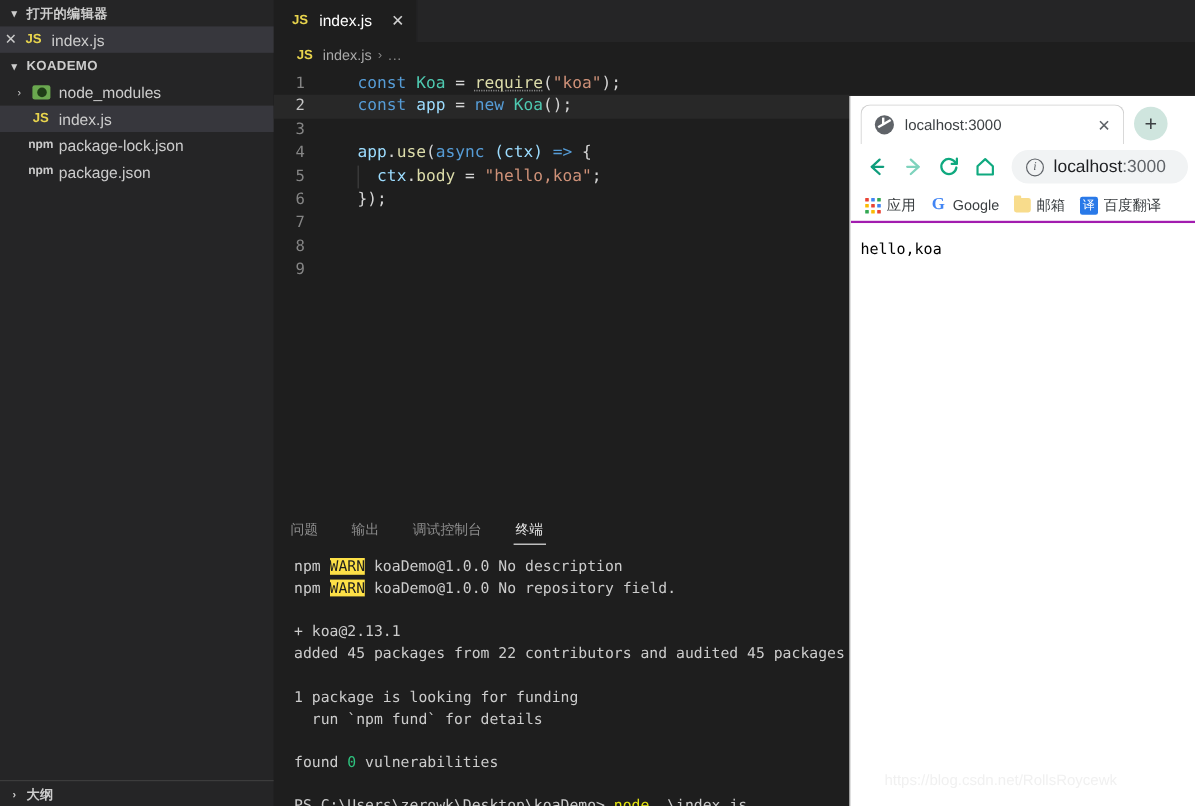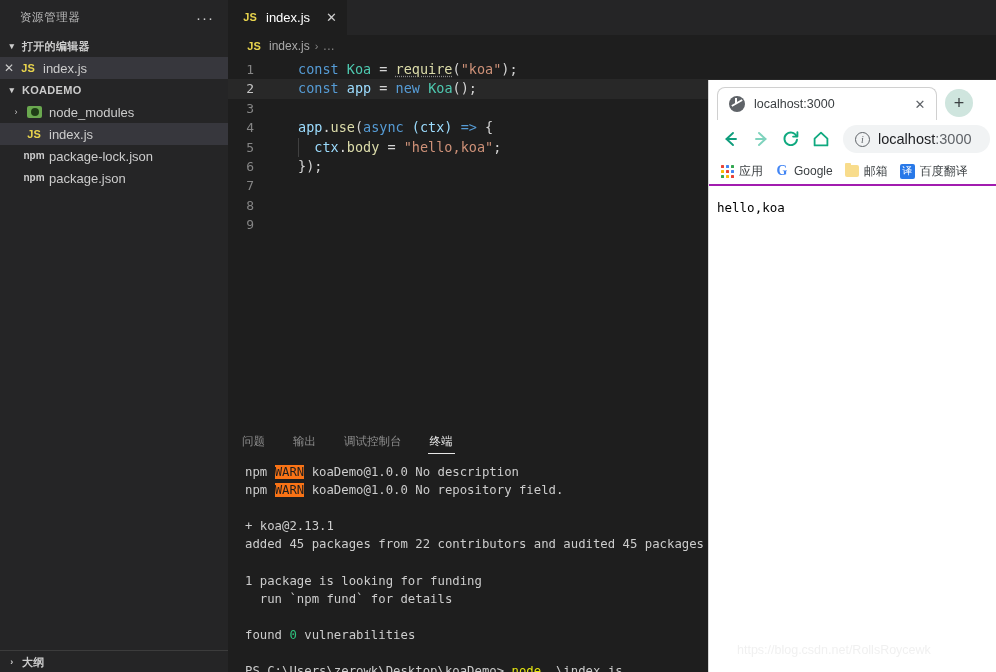--- a/index.html
+++ b/index.html
@@ -159,21 +159,21 @@
   .ptab.active::after {
     content: ""; position: absolute; left: 0; right: 0; bottom: 3px;
     height: 1px; background: #e7e7e7;
   }
   #terminal {
     flex: 1 1 auto; padding: 6px 0 0 17px;
     font-family: "DejaVu Sans Mono", monospace;
     font-size: 12.3px; line-height: 18.1px;
     color: #cccccc; white-space: pre; overflow: hidden;
   }
-  .t-warn { background: #f97316; color: #1e1e1e; }
+  .t-warn { background: #fde047; color: #1e1e1e; }
   .t-yellow { color: #e5e510; }
   .t-green { color: #2ec27e; }
 
   
   #browser {
     position: absolute; left: 708px; top: 80px;
     width: 288px; height: 592px;
     background: #ffffff;
     border-left: 1px solid #d6d6d6;
     overflow: hidden;
@@ -296,24 +296,20 @@
   }
 </style>
 </head>
 <body>
 
 <div id="root">
 
   <div id="vscode">
 
     <div id="sidebar">
-      <div class="sb-title-row">
-        <div class="sb-title">资源管理器</div>
-        <div class="sb-dots">···</div>
-      </div>
 
       <div class="sec-header">
         <span class="twisty">▾</span>
         <span class="label">打开的编辑器</span>
       </div>
       <div class="tree-row selected">
         <span class="close-x">✕</span>
         <span class="ficon js">JS</span>
         <span class="name">index.js</span>
       </div>

